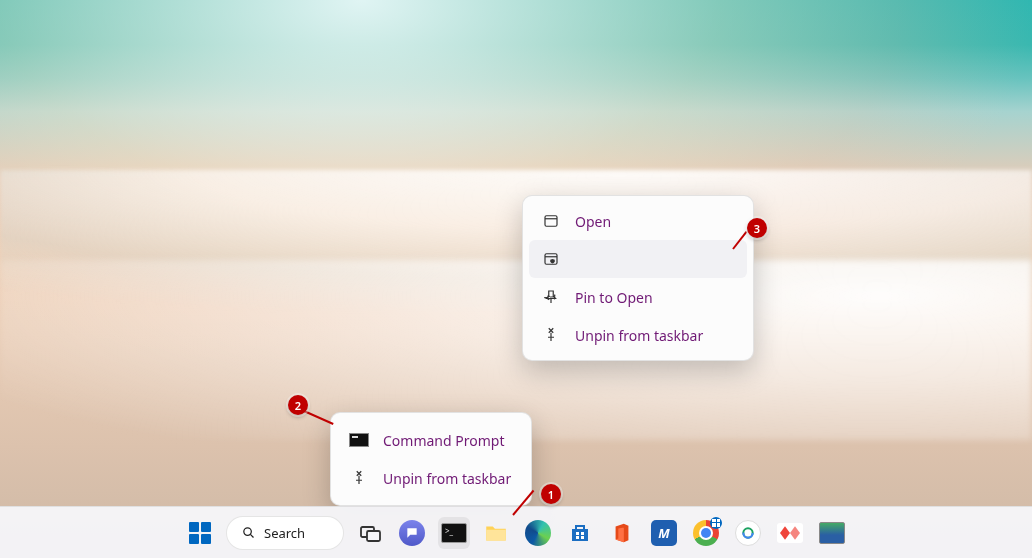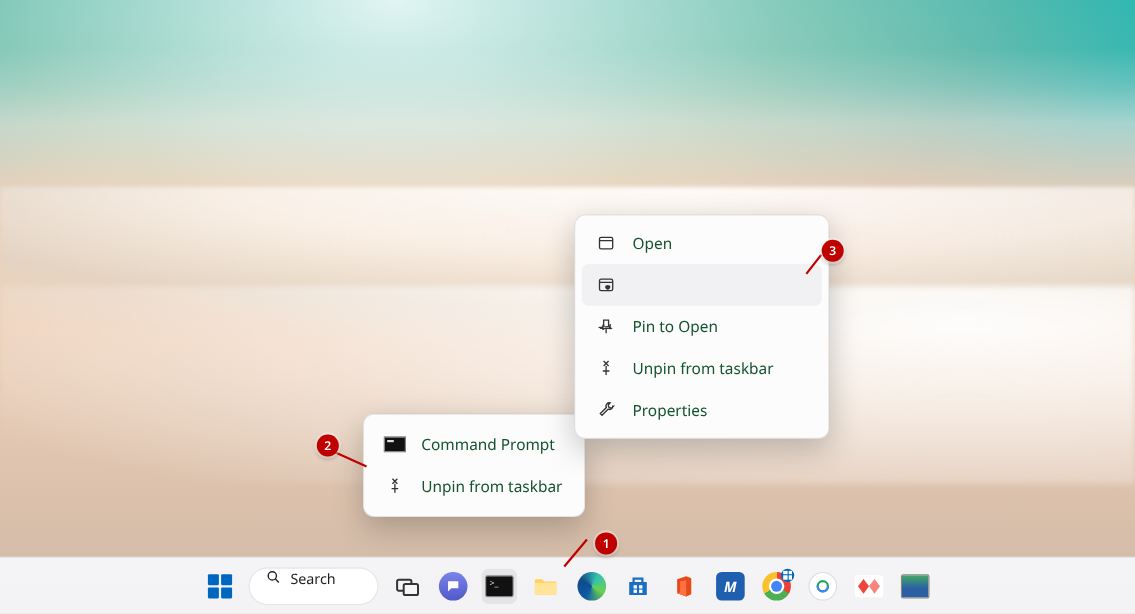--- a/index.html
+++ b/index.html
@@ -24,47 +24,47 @@
     position: absolute; left:0; right:0; bottom:0; height:52px;
     background: rgba(245,245,248,0.96);
     border-top: 1px solid rgba(0,0,0,0.08);
     display:flex; align-items:center; justify-content:center; gap:10px;
     padding: 0 12px;
   }
   .tb-icon { width:32px; height:32px; border-radius:6px; display:flex; align-items:center; justify-content:center; cursor:pointer; }
 
   .search-pill {
     height:34px; width:118px; background:#fff; border:1px solid rgba(0,0,0,0.1);
-    border-radius:17px; display:flex; gap:8px; padding:0 14px; cursor:pointer;
+    border-radius:17px; display:flex; align-items:center; gap:8px; padding:0 14px; cursor:pointer;
     font-size:13px; color:#222;
   }
   .search-pill svg { width:15px; height:15px; }
 
   
   .start-grid { display:grid; grid-template-columns:1fr 1fr; grid-template-rows:1fr 1fr; gap:2px; width:22px; height:22px;}
   .start-grid div { background:#0067c0; border-radius:1px;}
 
   
   .app-circle { width:26px; height:26px; border-radius:50%; display:flex; align-items:center; justify-content:center; }
 
   
   .menu {
     position:absolute; background:#fcfcfc; border:1px solid rgba(0,0,0,0.1);
     border-radius:10px; box-shadow: 0 10px 28px rgba(0,0,0,0.22);
-    padding:6px; font-size:14px; color:#14532d;
+    padding:6px; font-size:14px; color:#701a75;
   }
   .menu-item {
     display:flex; align-items:center; gap:14px; height:38px; padding:0 14px 0 12px;
     border-radius:6px; cursor:pointer; white-space:nowrap;
   }
   .menu-item:hover, .menu-item.hover { background:#f1f1f4; }
   .menu-item .icon-slot { width:20px; height:20px; display:flex; align-items:center; justify-content:center; flex:none; }
   .menu-item .icon-slot svg { width:18px; height:18px; }
 
-  .jump-menu { left:330px; top:376px; width:202px; padding:8px 6px; }
+  .jump-menu { left:330px; top:412px; width:202px; padding:8px 6px; }
   .sub-menu  { left:522px; top:195px; width:232px; }
 
   .cmd-thumb { width:20px; height:14px; background:#111; border:1px solid #888; position:relative; }
   .cmd-thumb::before { content:""; position:absolute; left:2px; top:2px; width:6px; height:1.5px; background:#ddd; }
 
   
   .badge {
     position:absolute; width:20px; height:20px; border-radius:50%;
     background:#c00000; color:#fff; font-size:11px; font-weight:600;
     display:flex; align-items:center; justify-content:center;
@@ -130,28 +130,20 @@
   </div>
   <div class="menu-item">
     <span class="icon-slot">
       <svg viewBox="0 0 24 24" fill="none" stroke="#333" stroke-width="1.6">
           <path d="M9 3l6 6M15 3L9 9"></path>
           <path d="M12 9v6M8 15h8"></path>
           <path d="M12 15v5"></path>
         </svg>
     </span>
     <span>Unpin from taskbar</span>
-  </div>
-  <div class="menu-item">
-    <span class="icon-slot">
-      <svg viewBox="0 0 24 24" fill="none" stroke="#333" stroke-width="1.6">
-          <path d="M20 7a4 4 0 0 1-5.6 3.7L7 18l-2-2 7.3-7.4A4 4 0 0 1 17 3l-2.5 2.5 1 3 3 1L21 7z"></path>
-        </svg>
-    </span>
-    <span>Properties</span>
   </div>
 </div>
 
 <div class="badge" style="left:541px; top:484px;">1</div>
 <div class="pointer-line" style="left:513px; top:514px; width:32px; transform:rotate(-50deg);"></div>
 
 <div class="badge" style="left:288px; top:395px;">2</div>
 <div class="pointer-line" style="left:304px; top:410px; width:32px; transform:rotate(24deg);"></div>
 
 <div class="badge" style="left:747px; top:218px;">3</div>

